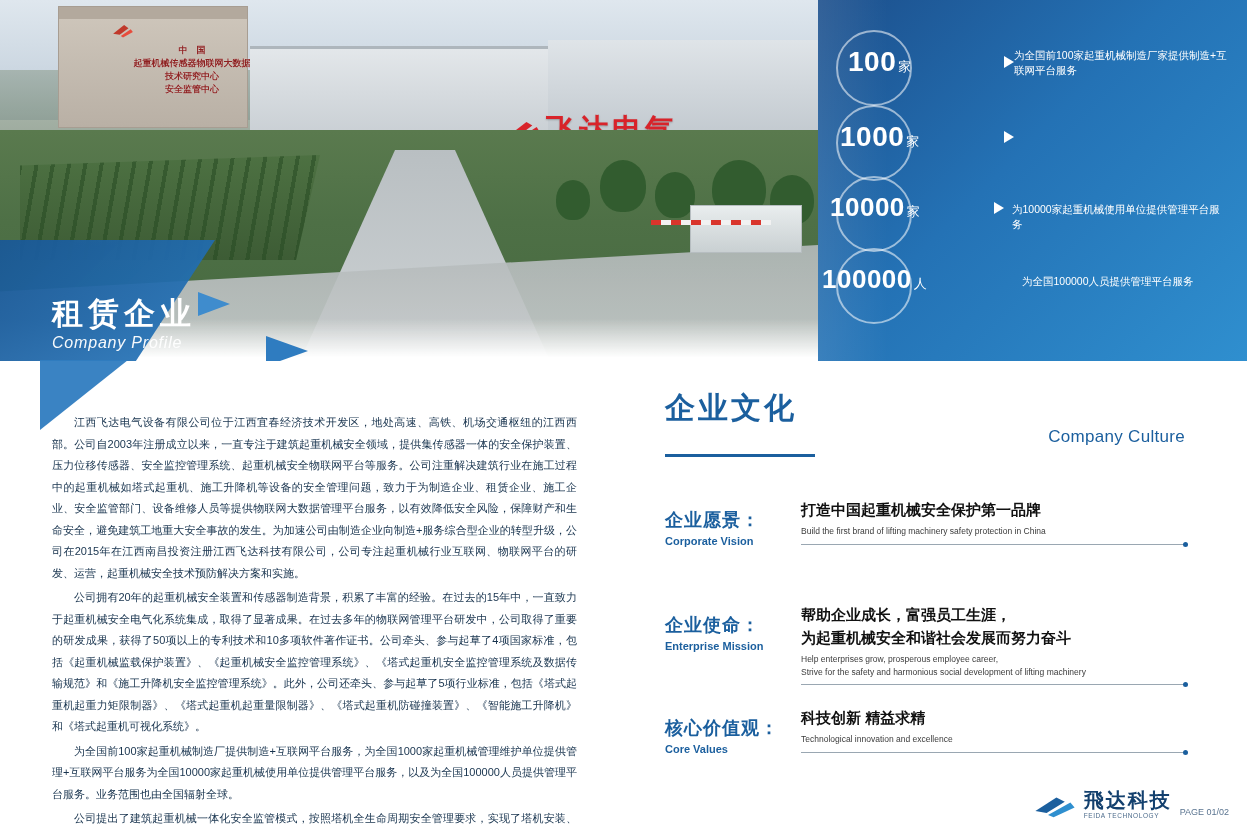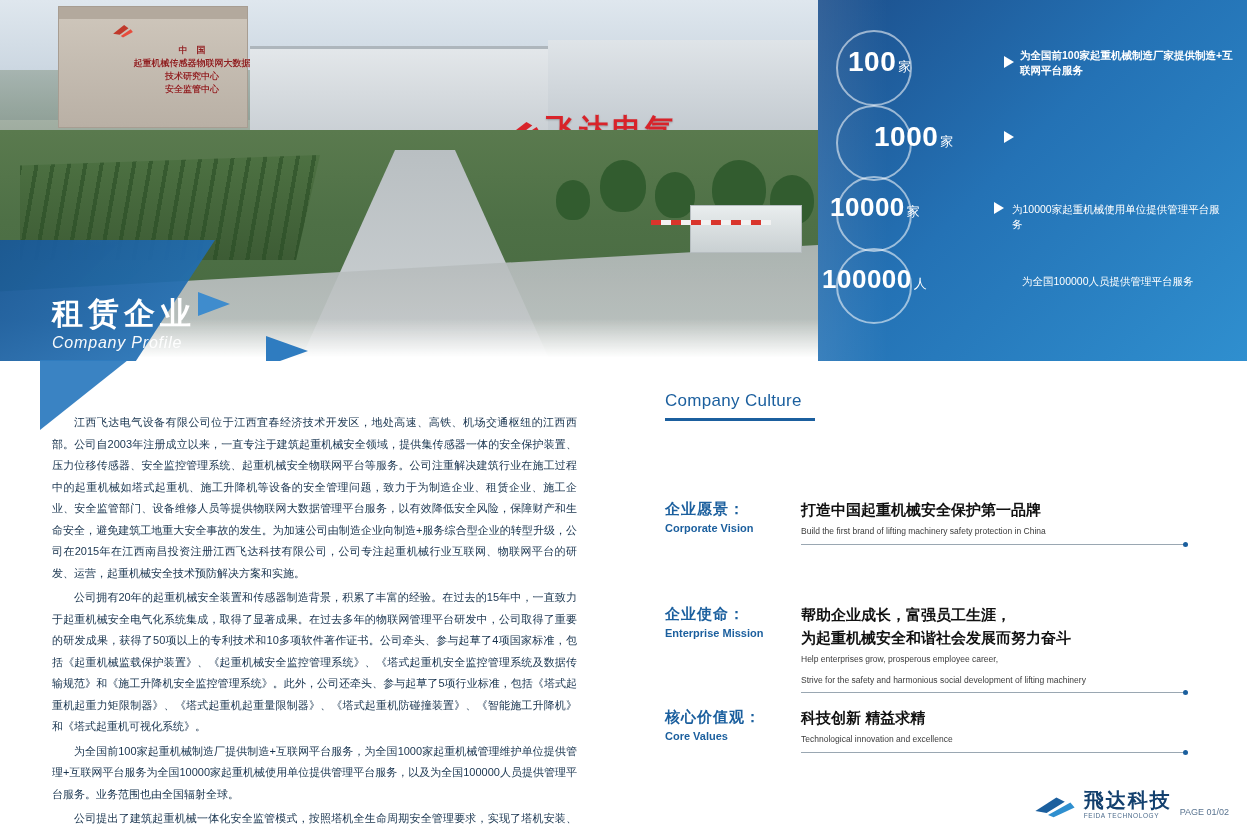--- a/index.html
+++ b/index.html
@@ -133,49 +133,49 @@
   .stat .unit{font-size:13px;font-weight:normal;margin-left:2px;}
   .stat .arrow{
     position:absolute;top:26px;width:0;height:0;
     border-left:10px solid #ffffff;border-top:6px solid transparent;border-bottom:6px solid transparent;
   }
   .stat .desc{
     position:absolute;top:18px;color:#ffffff;font-size:10.5px;line-height:15px;width:215px;
   }
   #stat0{top:30px;} #stat1{top:105px;} #stat2{top:176px;} #stat3{top:248px;}
   #stat0 .num{left:12px;} 
-  #stat1 .num{left:20px;padding-left:18px;}
+  #stat1 .num{left:4px;}
   #stat2 .num{left:-6px;font-size:26px;}
   #stat3 .num{left:-14px;font-size:26px;}
-  #stat0 .arrow{left:168px;} #stat0 .desc{left:184px;font-weight:bold;}
+  #stat0 .arrow{left:168px;} #stat0 .desc{left:178px;}
   #stat1 .arrow{left:168px;} #stat1 .desc{left:186px;}
   #stat2 .arrow{left:158px;} #stat2 .desc{left:176px;top:26px;} #stat3 .desc{left:186px;top:26px;}
   
   .body-col{
     position:absolute;left:52px;top:412px;width:525px;
     font-size:11px;line-height:21.5px;color:#16324d;text-align:justify;
   }
   .body-col p{margin:0 0 3px 0;text-indent:2em;}
   
   .culture{
     position:absolute;left:665px;top:390px;width:520px;
   }
   .culture-title .cn{
     font-size:30px;font-weight:bold;color:#1b5f9e;letter-spacing:3px;line-height:36px;
   }
   .culture-title .en{
-    font-size:17px;color:#1b5f9e;letter-spacing:.3px;margin-top:1px;
+    font-size:17px;color:#1b5f9e;letter-spacing:.3px;margin-top:1px;text-align:right;
   }
   .culture-rule{
     width:150px;height:3px;background:#1b5f9e;margin-top:7px;
   }
   .c-item{position:absolute;left:0;width:520px;}
   #c0{top:110px;} #c1{top:215px;} #c2{top:318px;}
   .c-label{position:absolute;left:0;top:0;width:125px;}
-  .c-label .cn{font-size:15px;font-weight:bold;color:#1b5f9e;letter-spacing:1px;}
+  .c-label .cn{font-size:18px;font-weight:bold;color:#1b5f9e;letter-spacing:1px;margin-top:8px;}
   .c-label .en{font-size:11px;font-weight:bold;color:#1b5f9e;margin-top:3px;}
   .c-body{position:absolute;left:136px;top:-2px;width:384px;}
   .c-body .main{font-size:15px;font-weight:bold;color:#111;line-height:23px;}
   .c-body .sub{font-size:8.5px;color:#3b3b3b;line-height:12.5px;margin-top:4px;}
   .c-line{
     position:relative;height:1px;background:#9aa7b2;margin-top:6px;
   }
   .c-line:after{
     content:"";position:absolute;right:-3px;top:-2px;width:5px;height:5px;border-radius:50%;
     background:#1b5f9e;
@@ -291,20 +291,21 @@
 <div class="body-col">
   <p>江西飞达电气设备有限公司位于江西宜春经济技术开发区，地处高速、高铁、机场交通枢纽的江西西部。公司自2003年注册成立以来，一直专注于建筑起重机械安全领域，提供集传感器一体的安全保护装置、压力位移传感器、安全监控管理系统、起重机械安全物联网平台等服务。公司注重解决建筑行业在施工过程中的起重机械如塔式起重机、施工升降机等设备的安全管理问题，致力于为制造企业、租赁企业、施工企业、安全监管部门、设备维修人员等提供物联网大数据管理平台服务，以有效降低安全风险，保障财产和生命安全，避免建筑工地重大安全事故的发生。为加速公司由制造企业向制造+服务综合型企业的转型升级，公司在2015年在江西南昌投资注册江西飞达科技有限公司，公司专注起重机械行业互联网、物联网平台的研发、运营，起重机械安全技术预防解决方案和实施。</p>
   <p>公司拥有20年的起重机械安全装置和传感器制造背景，积累了丰富的经验。在过去的15年中，一直致力于起重机械安全电气化系统集成，取得了显著成果。在过去多年的物联网管理平台研发中，公司取得了重要的研发成果，获得了50项以上的专利技术和10多项软件著作证书。公司牵头、参与起草了4项国家标准，包括《起重机械监载保护装置》、《起重机械安全监控管理系统》、《塔式起重机安全监控管理系统及数据传输规范》和《施工升降机安全监控管理系统》。此外，公司还牵头、参与起草了5项行业标准，包括《塔式起重机起重力矩限制器》、《塔式起重机起重量限制器》、《塔式起重机防碰撞装置》、《智能施工升降机》和《塔式起重机可视化系统》。</p>
   <p>为全国前100家起重机械制造厂提供制造+互联网平台服务，为全国1000家起重机械管理维护单位提供管理+互联网平台服务为全国10000家起重机械使用单位提供管理平台服务，以及为全国100000人员提供管理平台服务。业务范围也由全国辐射全球。</p>
   <p>公司提出了建筑起重机械一体化安全监管模式，按照塔机全生命周期安全管理要求，实现了塔机安装、拆卸、顶升、作业、维修、保养、巡检、考勤、教育、培训等全过程监管，通过实现事前预防、事中控制、事后分析的一体化、数字化、信息化管理，大大降低了企业的安全投入，全面快速提升企业安全水平。同时，公司创新服务模式，提出免费提供长期收取服务费的方式，为用户提供更好的服务体验。</p>
 
 </div>
 
 <div class="culture">
   <div class="culture-title">
+    <div class="cn">企业文化</div>
     <div class="en">Company Culture</div>
   </div>
   <div class="culture-rule"></div>
 
   <div class="c-item" id="c0">
     <div class="c-label">
       <div class="cn">企业愿景：</div>
       <div class="en">Corporate Vision</div>
     </div>
     <div class="c-body">
@@ -316,21 +317,21 @@
 
   <div class="c-item" id="c1">
     <div class="c-label">
       <div class="cn">企业使命：</div>
       <div class="en">Enterprise Mission</div>
     </div>
     <div class="c-body">
       <div class="main">帮助企业成长，富强员工生涯，</div>
       <div class="main">为起重机械安全和谐社会发展而努力奋斗</div>
       <div class="sub">Help enterprises grow, prosperous employee career,</div>
-      <div class="sub" style="margin-top:8px">Strive for the safety and harmonious social development of lifting machinery</div>
+      <div class="sub" style="margin-top:0">Strive for the safety and harmonious social development of lifting machinery</div>
       <div class="c-line"></div>
     </div>
   </div>
 
   <div class="c-item" id="c2">
     <div class="c-label">
       <div class="cn">核心价值观：</div>
       <div class="en">Core Values</div>
     </div>
     <div class="c-body">

